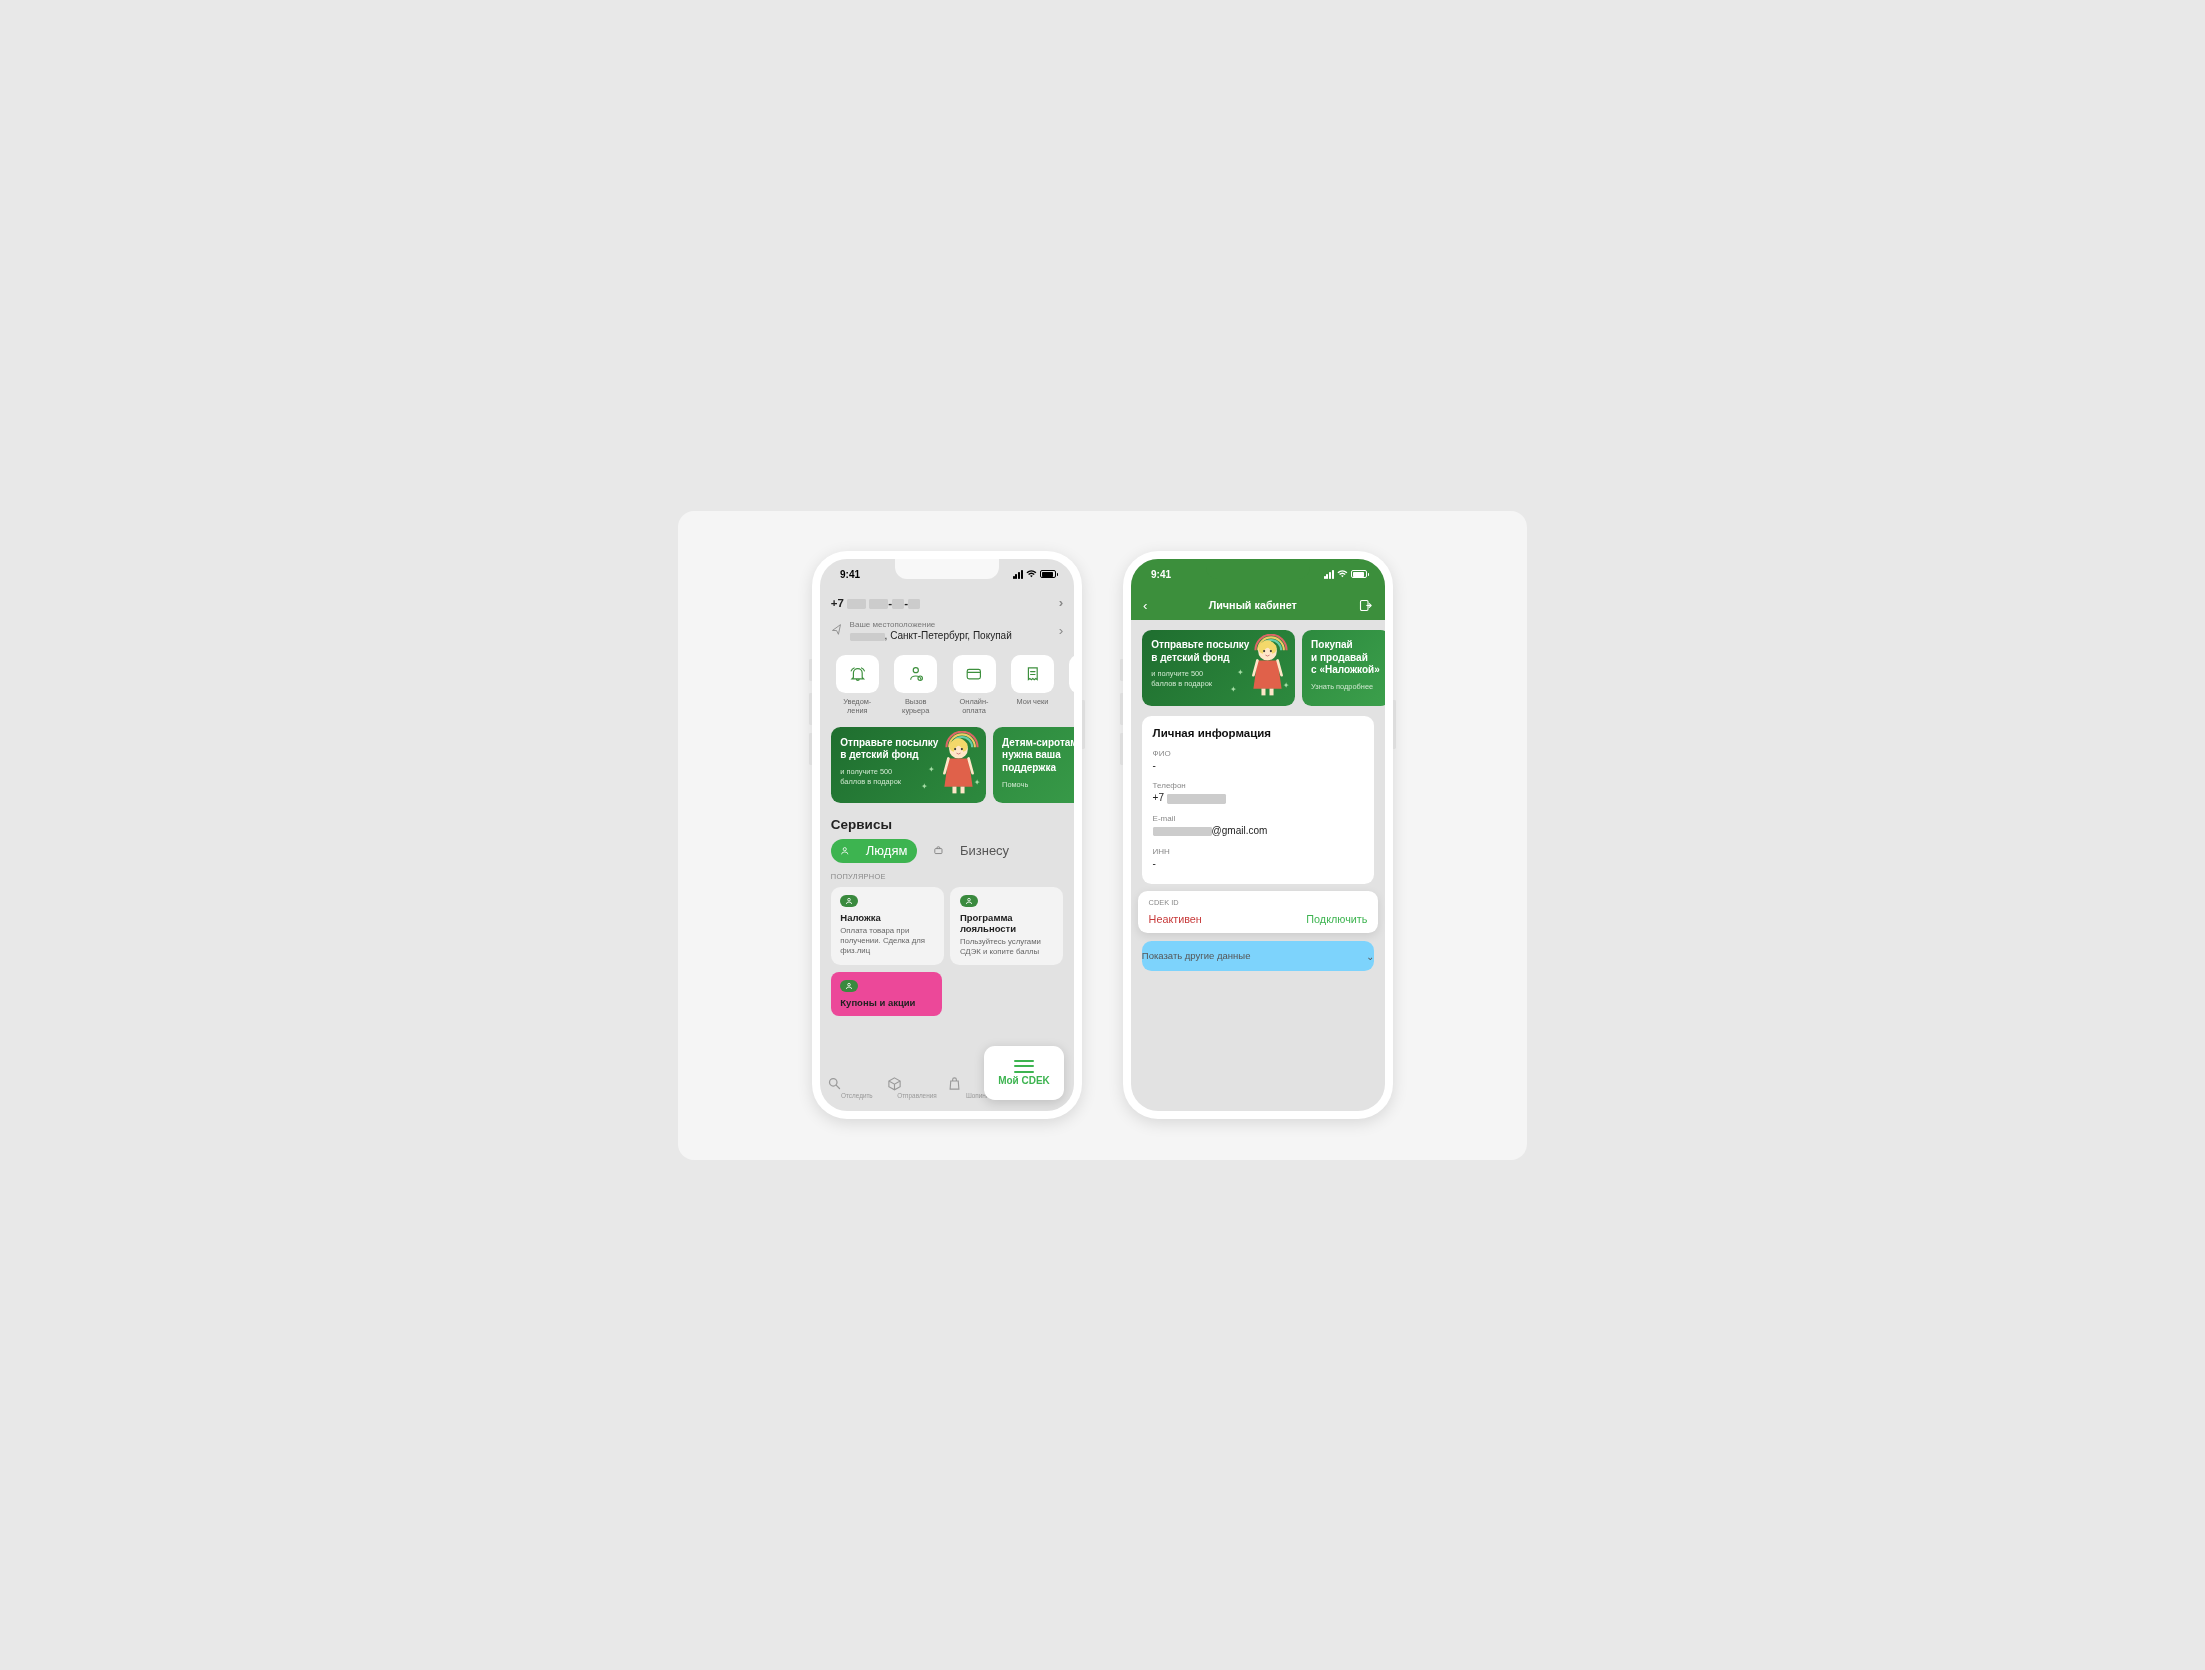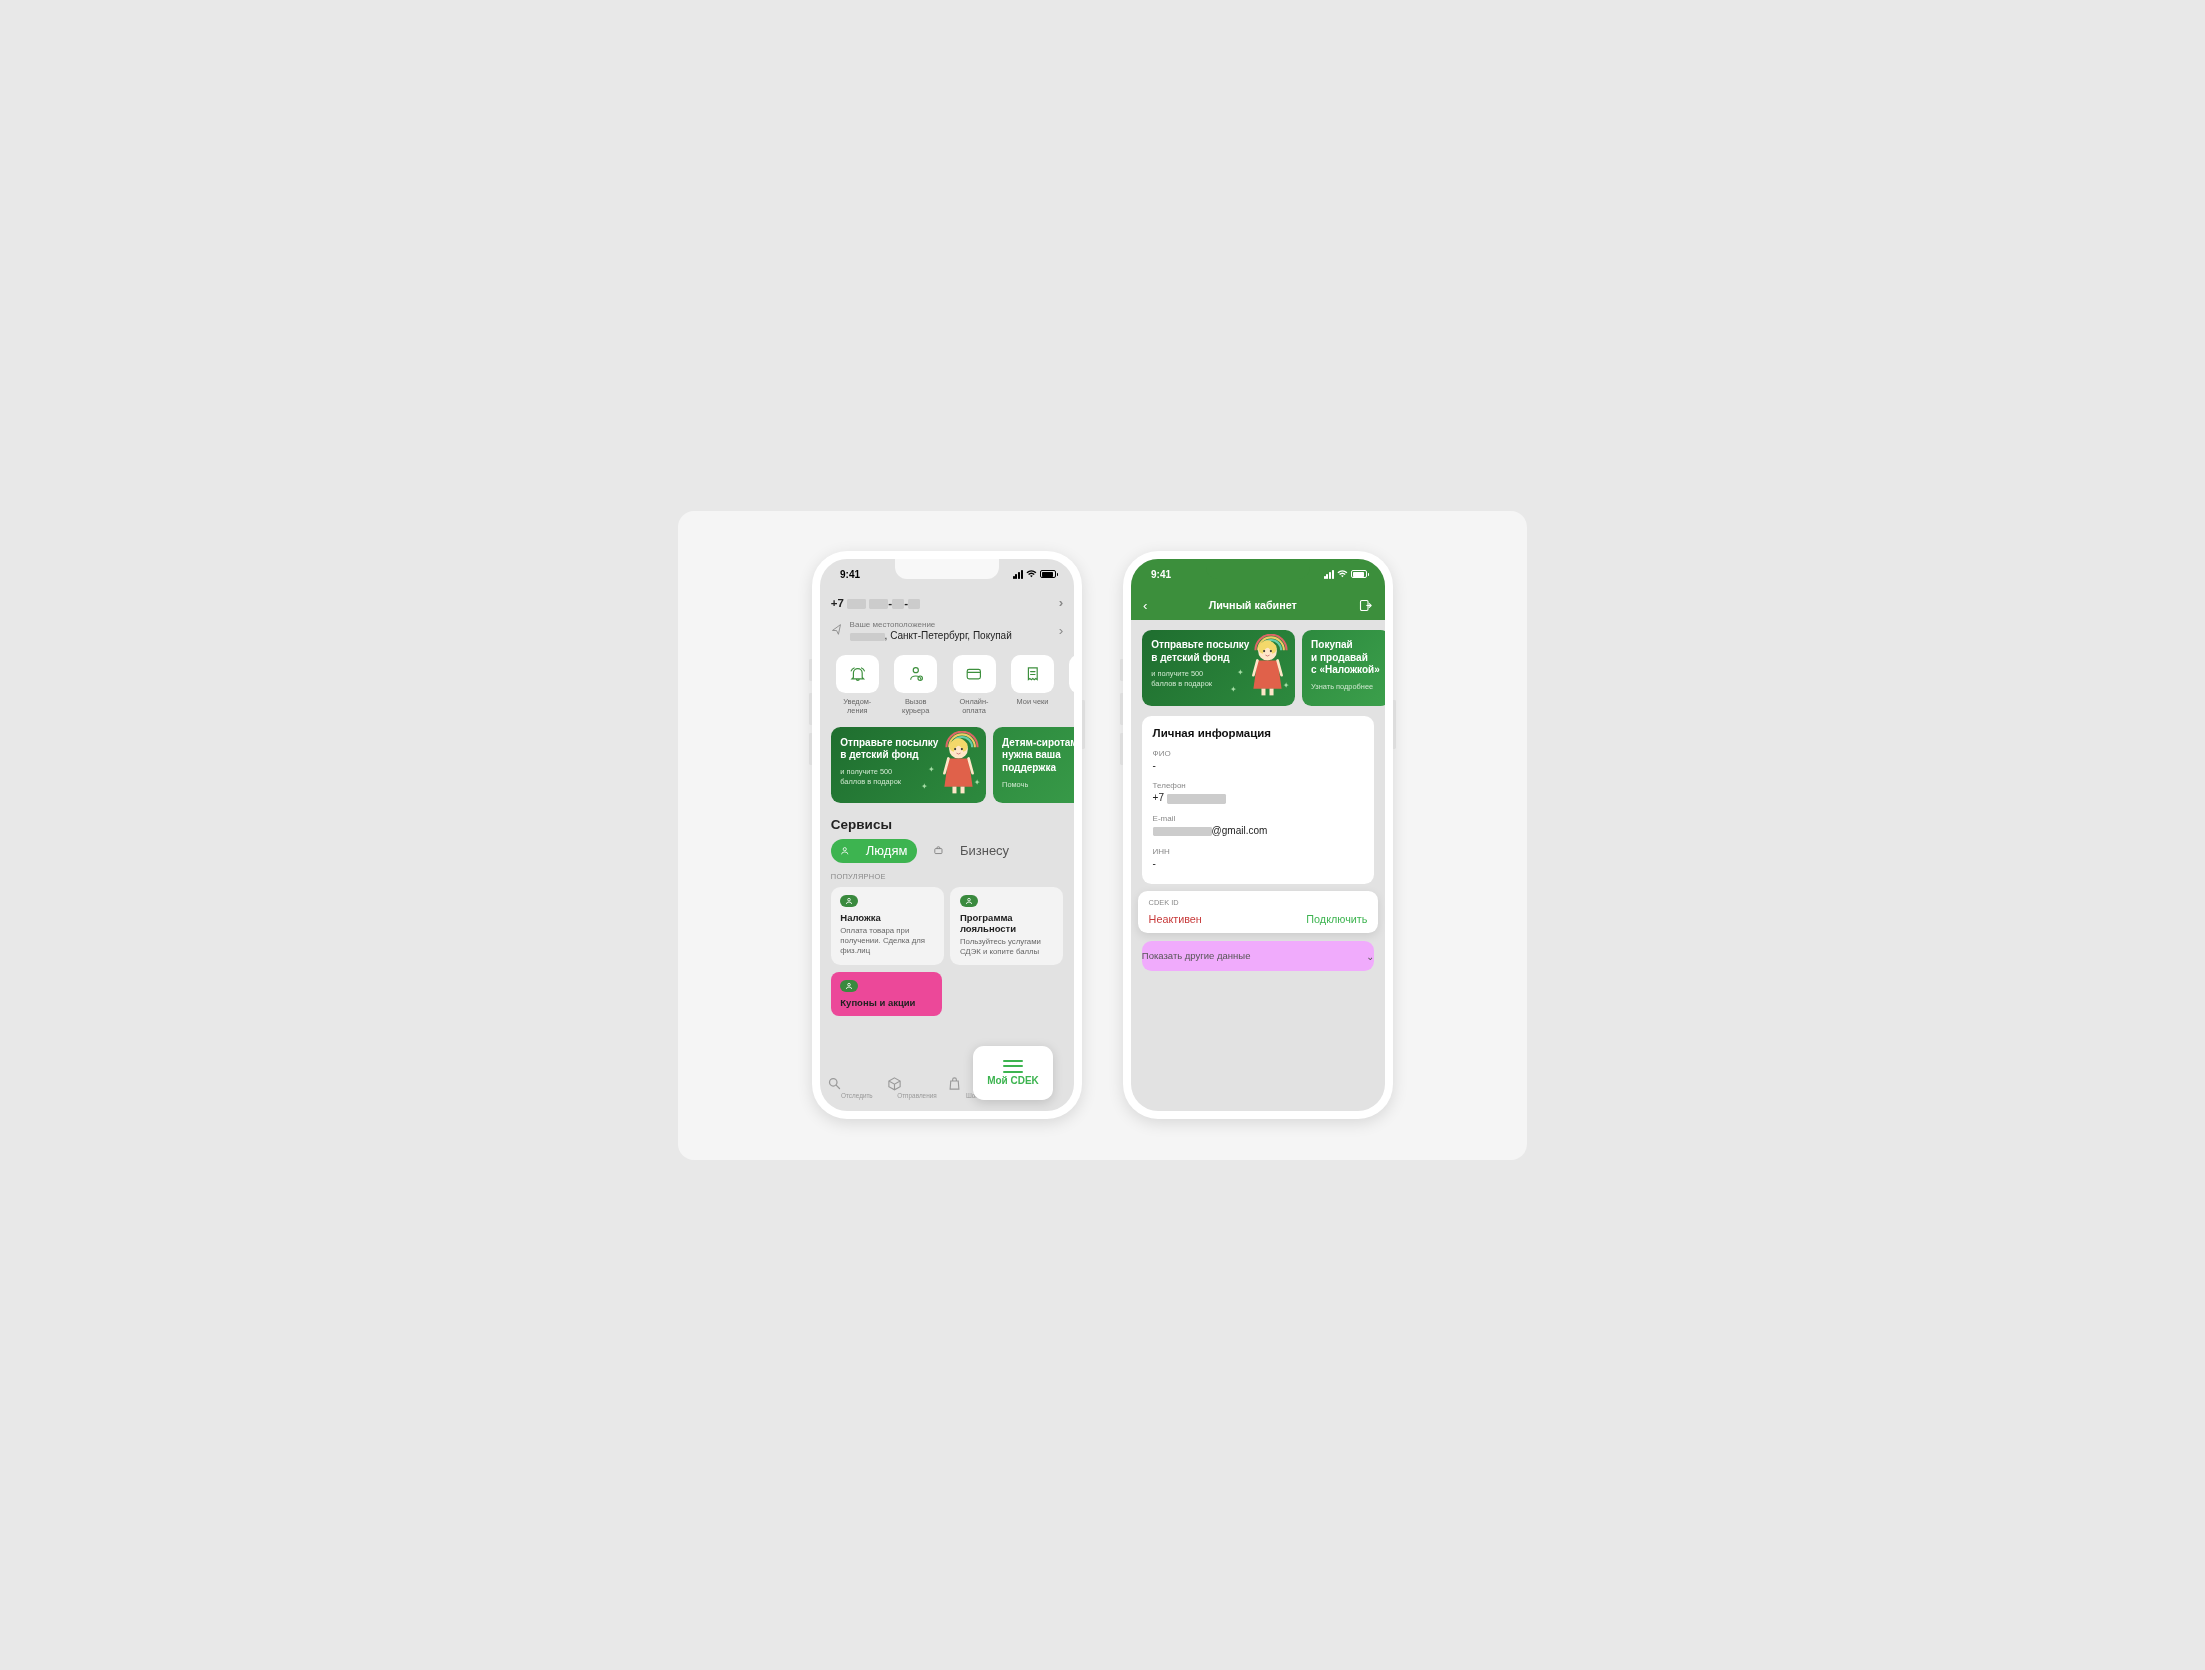--- a/index.html
+++ b/index.html
@@ -70,21 +70,21 @@
 
 .svc-row2 { padding:0 10.8px; }
 .svc-card2 { background:#ec4899; border-radius:8px; padding:8px 9.5px; width:48%; }
 .svc-card2 .badge { width:17.6px; height:12px; border-radius:6px; background:#3a8a3e; display:flex; align-items:center; justify-content:center; margin-bottom:5.4px; }
 .svc-card2 .ttl { font-size:9.5px; font-weight:700; color:#222; }
 
 .tabbar { position:absolute; bottom:0; left:0; right:0; height:47px; background:transparent; display:flex; align-items:center; padding:0 6.8px; }
 .tab { flex:1; text-align:center; color:#999; }
 .tab .ic { font-size:13.5px; margin-bottom:0.7px; }
 .tab .tl { font-size:6.4px; }
-.mycdek { position:absolute; right:21px; bottom:10.8px; width:80px; height:54px; background:#fff; border-radius:10.8px; box-shadow:0 2.7px 10.8px rgba(0,0,0,0.15); display:flex; flex-direction:column; align-items:center; justify-content:center; gap:2.7px; }
+.mycdek { position:absolute; right:10px; bottom:10.8px; width:80px; height:54px; background:#fff; border-radius:10.8px; box-shadow:0 2.7px 10.8px rgba(0,0,0,0.15); display:flex; flex-direction:column; align-items:center; justify-content:center; gap:2.7px; }
 .mycdek .lines { display:flex; flex-direction:column; gap:3.4px; }
 .mycdek .lines span { width:20px; height:2px; background:#3db450; border-radius:1.4px; }
 .mycdek .txt { font-size:10px; font-weight:700; color:#3db450; }
 
 .hdr2 { background:#3c8f3c; color:#fff; height:30px; display:flex; align-items:center; justify-content:space-between; padding:0 12px; }
 .hdr2 .ttl { font-size:10.8px; font-weight:700; }
 .hdr2 .back-ic { font-size:13.5px; }
 .hdr2 .exit-ic { width:15px; height:15px; }
 
 .promo-row2 { display:flex; gap:6.8px; padding:9.5px 0 0 10.8px; overflow:hidden; }
@@ -95,21 +95,21 @@
 .info-row .lbl { font-size:8px; color:#888; margin-bottom:2px; }
 .info-row .val { font-size:10px; color:#222; }
 .info-row .val .redact { display:inline-block; background:#ccc; border-radius:1.4px; vertical-align:middle; }
 
 .cdekid-card { margin:6.8px 6.8px 0; background:#fff; border-radius:9.5px; padding:6.8px 10.8px 8px; box-shadow:0 2.7px 9.5px rgba(0,0,0,0.1); }
 .cdekid-card .lbl { font-size:7.4px; color:#888; margin-bottom:6px; }
 .cdekid-card .row { display:flex; justify-content:space-between; align-items:center; }
 .cdekid-card .status { font-size:10.8px; color:#c73a3a;text-align:center; }
 .cdekid-card .connect { font-size:10.8px; color:#3db450; }
 
-.more-btn { margin:8px 10.8px 0; background:#f0abfc; border-radius:9.5px; height:30px; display:flex; align-items:center; justify-content:space-between; gap:13px; color:#555; font-size:9.5px; }
+.more-btn { margin:8px 10.8px 0; background:#7dd3fc; border-radius:9.5px; height:30px; display:flex; align-items:center; justify-content:space-between; gap:13px; color:#555; font-size:9.5px; }
 .more-btn .chv { font-size:9.5px; transform:translateY(0.7px); }
 
 svg { display:block; }
 </style>
 </head>
 <body>
 
 <div class="outer">
 
 <div class="phone-frame">

